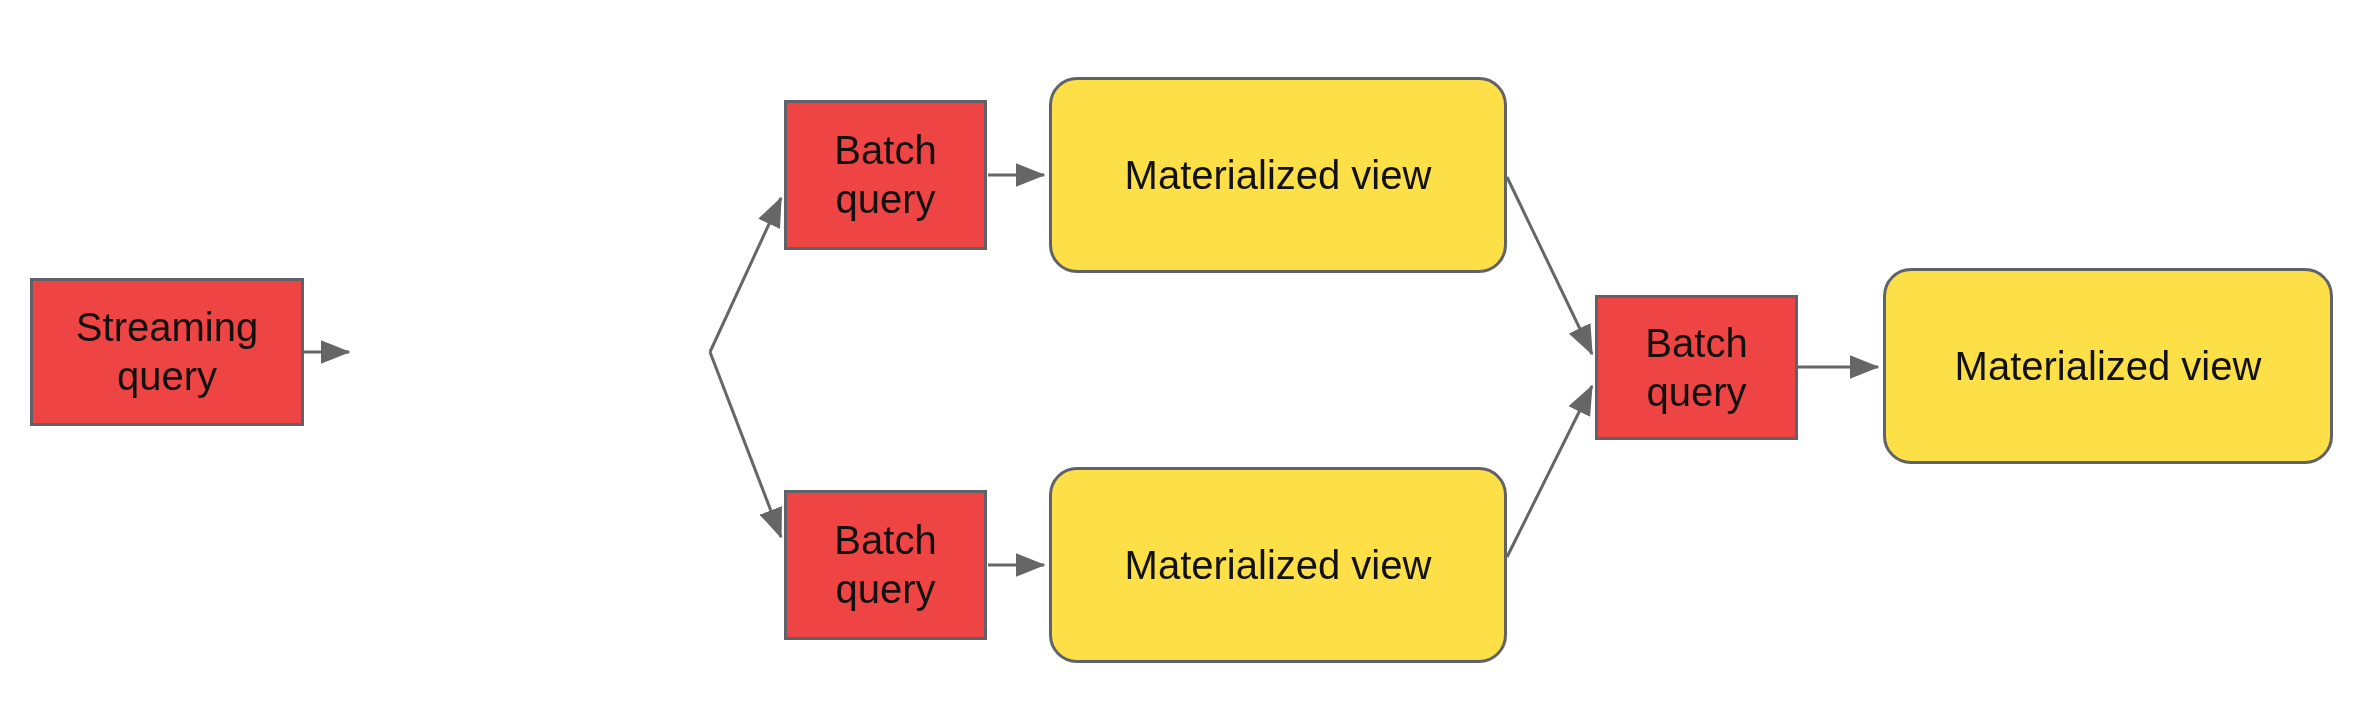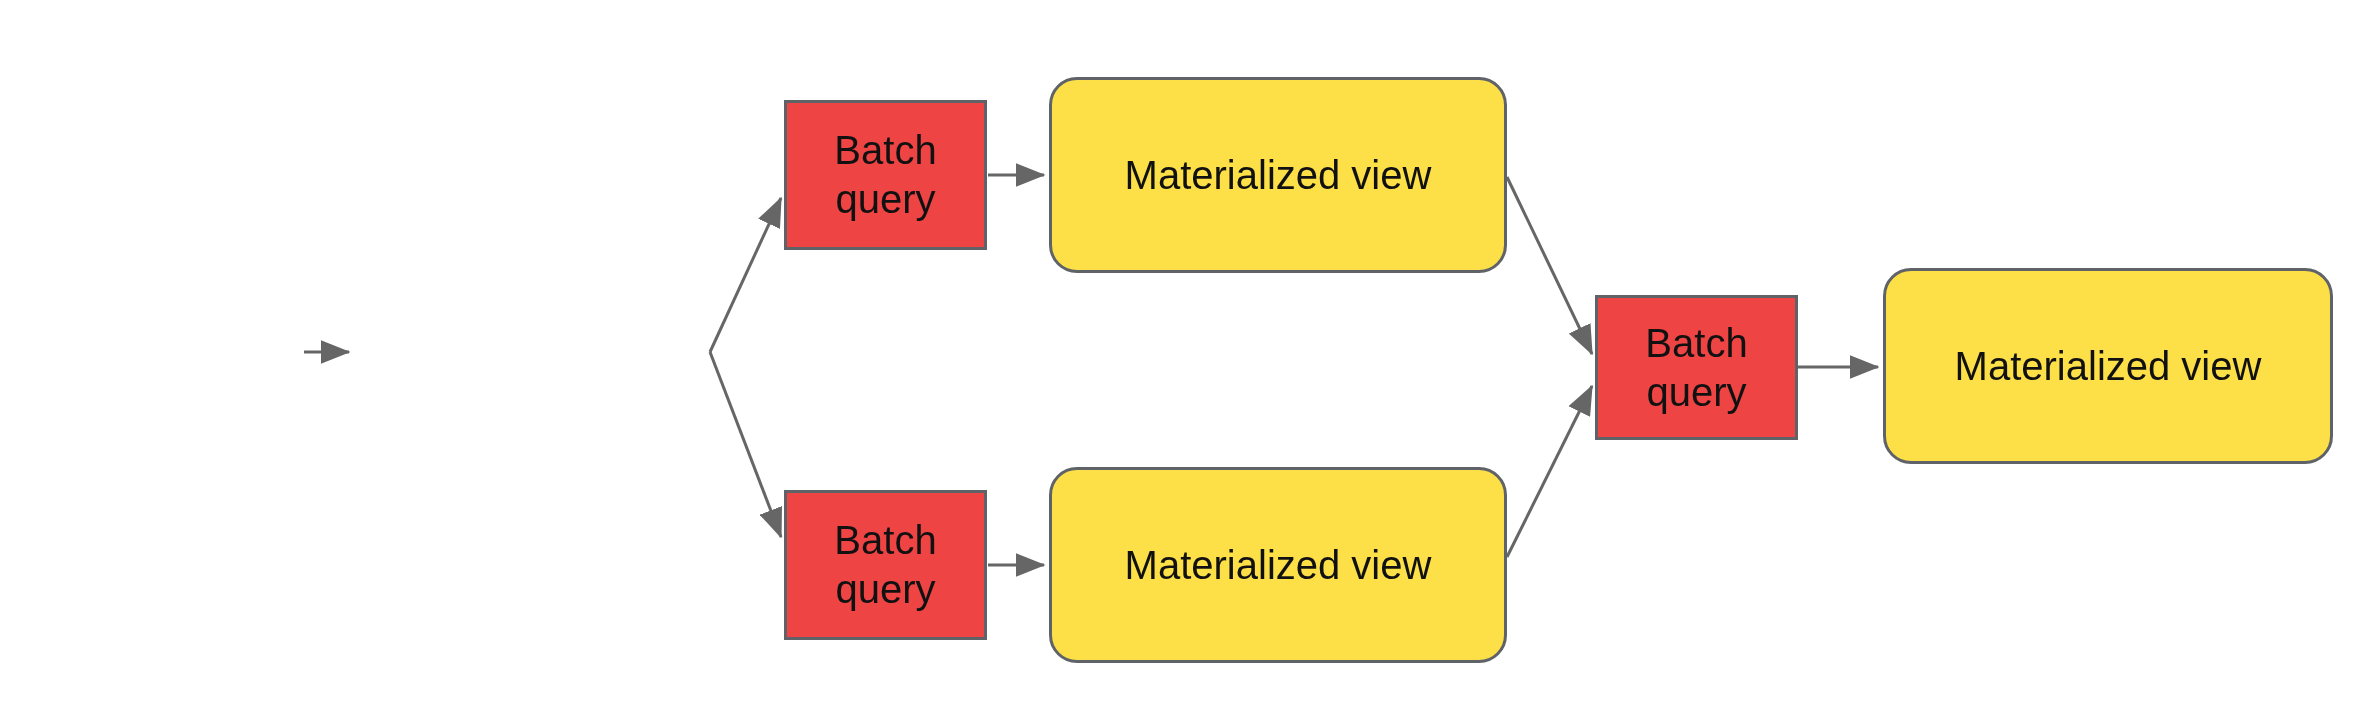--- a/index.html
+++ b/index.html
@@ -70,20 +70,23 @@
       <line x1="710" y1="352" x2="781" y2="198" marker-end="url(#arrowhead)"></line>
       <line x1="710" y1="352" x2="781" y2="537" marker-end="url(#arrowhead)"></line>
       <line x1="988" y1="175" x2="1044" y2="175" marker-end="url(#arrowhead)"></line>
       <line x1="988" y1="565" x2="1044" y2="565" marker-end="url(#arrowhead)"></line>
       <line x1="1507" y1="177" x2="1592" y2="354" marker-end="url(#arrowhead)"></line>
       <line x1="1507" y1="557" x2="1592" y2="386" marker-end="url(#arrowhead)"></line>
       <line x1="1798" y1="367" x2="1878" y2="367" marker-end="url(#arrowhead)"></line>
     </g>
   </svg>
 
+  <div class="node query" id="n-streaming">
+    <span>Streaming query</span>
+  </div>
 
 
   <div class="node query" id="n-batch-top">
     <span>Batch query</span>
   </div>
 
   <div class="node entity" id="n-mv-top">
     <span>Materialized view</span>
   </div>
 

